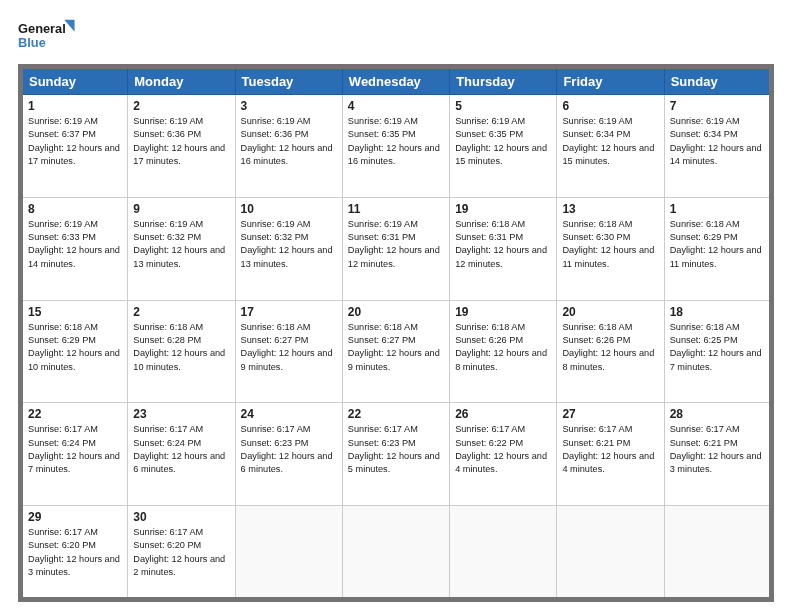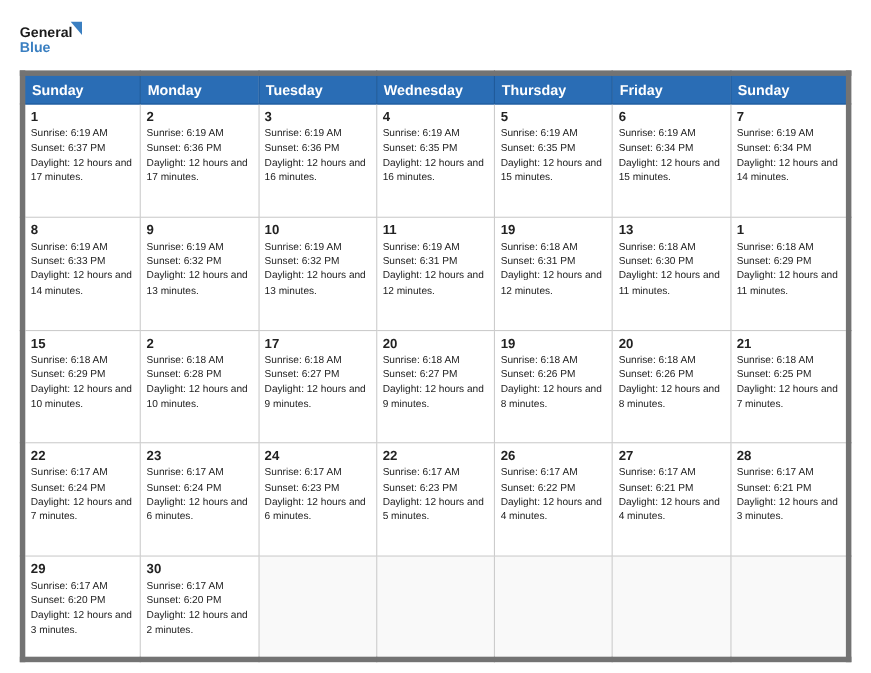--- a/index.html
+++ b/index.html
@@ -233,21 +233,21 @@
 Sunset: 6:26 PM
 Daylight: 12 hours and 8 minutes.</div>
           </td>
           <td>
             <span class="day-num">20</span>
             <div class="cell-text" style="white-space: pre-line;">Sunrise: 6:18 AM
 Sunset: 6:26 PM
 Daylight: 12 hours and 8 minutes.</div>
           </td>
           <td>
-            <span class="day-num">21</span>
+            <span class="day-num">18</span>
             <div class="cell-text" style="white-space: pre-line;">Sunrise: 6:18 AM
 Sunset: 6:25 PM
 Daylight: 12 hours and 7 minutes.</div>
           </td>
         </tr>
         <tr>
           <td>
             <span class="day-num">22</span>
             <div class="cell-text" style="white-space: pre-line;">Sunrise: 6:17 AM
 Sunset: 6:24 PM

